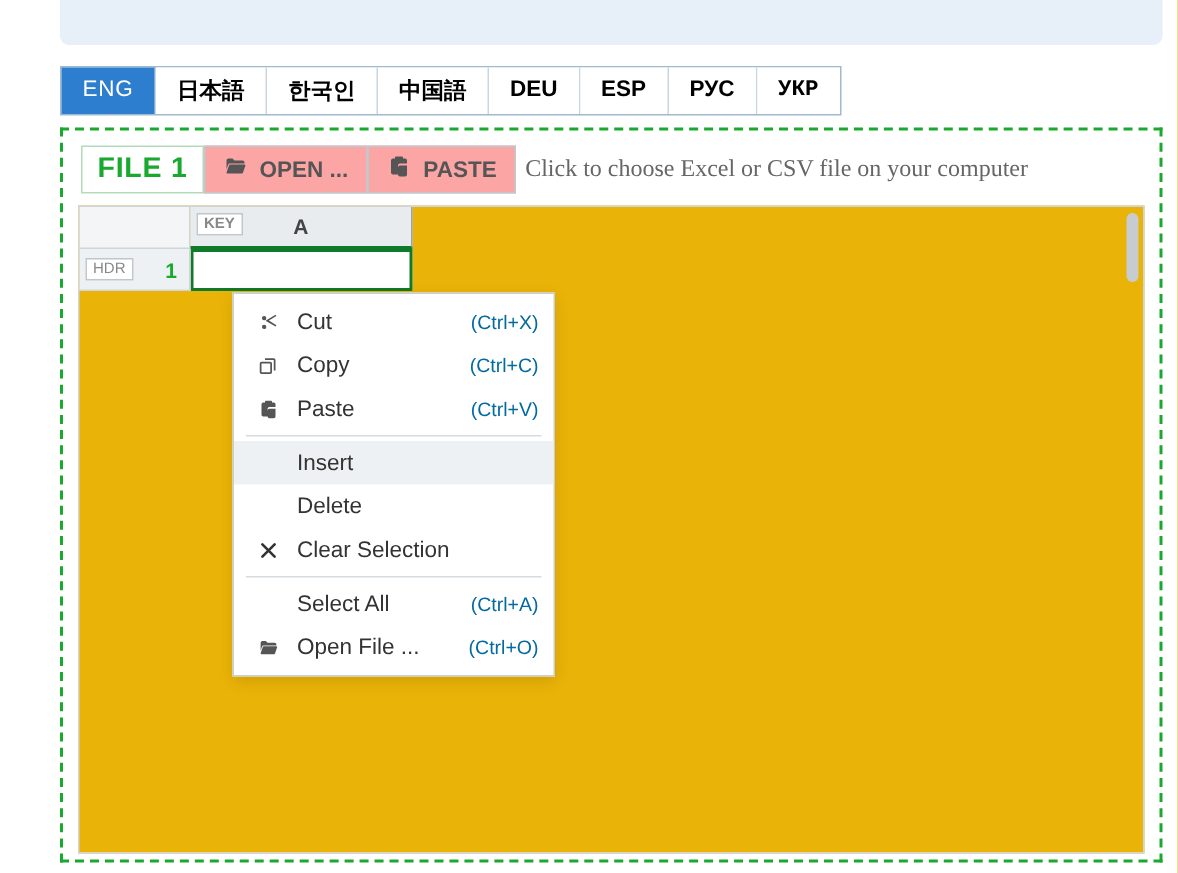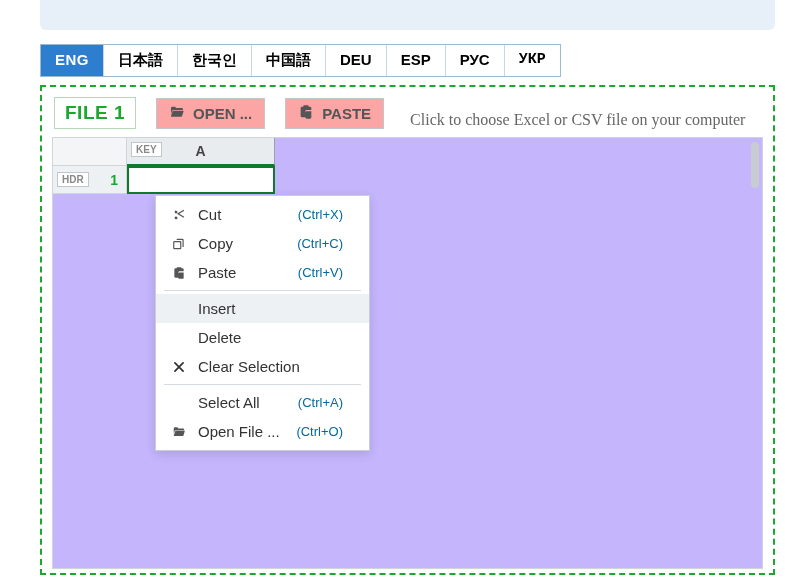--- a/index.html
+++ b/index.html
@@ -35,37 +35,37 @@
     font-size: 15px;
     color: #000000;
     background: #fff;
     border-right: 1px solid #c9d6e1;
     cursor: pointer;
   }
   .lang-tab:last-child { border-right: none; font-family: Liberation Mono, monospace; }
   .lang-tab.active {
     background: #2e7ed0;
     color: #fff;
-    font-weight: 700;
+    font-weight: 400;
     letter-spacing: 0.5px;
   }
 
   
   .file-panel {
     position: absolute;
     top: 85px;
     left: 40px;
     width: 735px;
     height: 490px;
     border: 2px dashed #1aa82f;
   }
   .panel-header {
     display: flex;
-    align-items: flex-end;
-    gap: 20px;
+    align-items: center;
+    gap: 0;
     padding: 10px 12px 8px 12px;
   }
   .file-label {
     font-weight: 800;
     font-size: 19px;
     color: #1aa82f;
     border: 1px solid #b5d9bb;
     padding: 4px 10px;
     letter-spacing: 0.5px;
   }
@@ -88,21 +88,21 @@
     margin-left: 6px;
     font-family: Liberation Serif, serif;
   }
 
   
   .sheet {
     position: relative;
     margin: 0 10px 10px 10px;
     border: 1px solid #d0d5da;
     height: 432px;
-    background: #c4b5fd;
+    background: #eab308;
   }
   .scroll-track {
     position: absolute;
     right: 3px; top: 4px;
     width: 8px; height: 46px;
     background: #c7ccd1;
     border-radius: 4px;
   }
   .sheet-head-row {
     display: flex;
@@ -151,21 +151,21 @@
     padding-right: 8px;
     font-weight: 700;
     color: #1aa82f;
     font-size: 14px;
     position: relative;
   }
   .hdr-tag {
     position: absolute;
     left: 4px;
     font-size: 10px;
-    font-weight: 700;
+    font-weight: 400;
     color: #888;
     border: 1px solid #bfc6cc;
     background: #fff;
     padding: 1px 4px;
     text-align: center;
   }
   .cell-a1 {
     width: 148px;
     border: 2px solid #0f7a2a;
     background: #fff;
@@ -180,21 +180,21 @@
     background: #fff;
     border: 1px solid #c8ced3;
     box-shadow: 0 3px 10px rgba(0,0,0,0.12);
     padding: 4px 0;
     font-size: 15px;
     color: #333;
   }
   .ctx-item {
     display: flex;
     align-items: center;
-    padding: 6px 26px 6px 12px;
+    padding: 6px 10px 6px 12px;
     cursor: pointer;
   }
   .ctx-item.highlight {
     background: #eef1f3;
   }
   .ctx-icon {
     width: 22px;
     display: flex;
     justify-content: center;
     color: #555;

